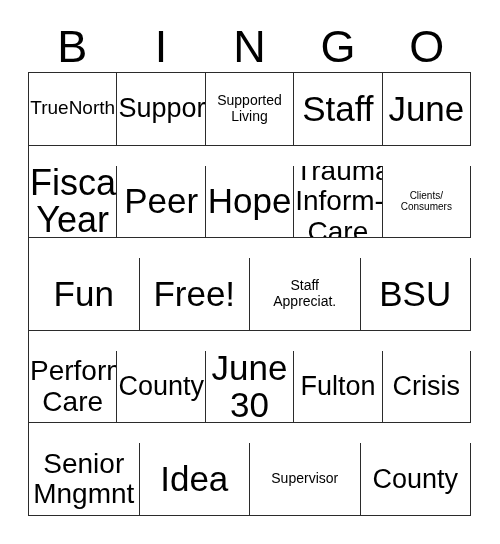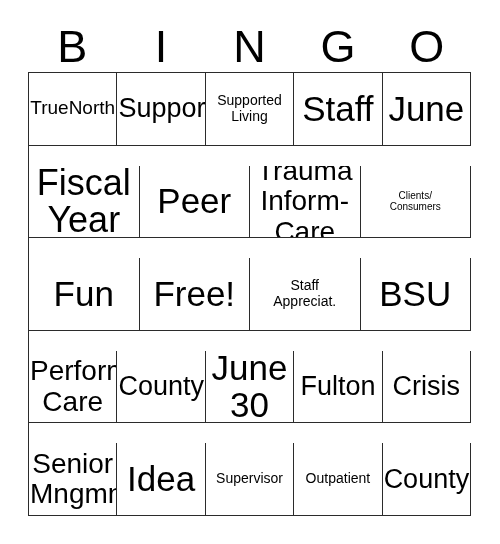--- a/index.html
+++ b/index.html
@@ -126,20 +126,23 @@
     </div>
 
     <div class="grid-row">
       <div class="cell fs-xl">
           <span class="cell-text">Fiscal
 Year</span>
         </div>
       <div class="cell fs-xxl">
           <span class="cell-text">Peer</span>
         </div>
+      <div class="cell fs-xxl">
+          <span class="cell-text">Hope</span>
+        </div>
       <div class="cell fs-md">
           <span class="cell-text">Trauma
 Inform-
 Care</span>
         </div>
       <div class="cell fs-xxs">
           <span class="cell-text">Clients/
 Consumers</span>
         </div>
     </div>
@@ -184,22 +187,19 @@
       <div class="cell fs-md">
           <span class="cell-text">Senior
 Mngmnt</span>
         </div>
       <div class="cell fs-xxl">
           <span class="cell-text">Idea</span>
         </div>
       <div class="cell fs-xs">
           <span class="cell-text">Supervisor</span>
         </div>
-      <div class="cell fs-xs">
-          <span class="cell-text">Outpatient</span>
-        </div>
       <div class="cell fs-lg">
           <span class="cell-text">County</span>
         </div>
     </div>
 
   </div>
 </div>
 
 </body></html>

